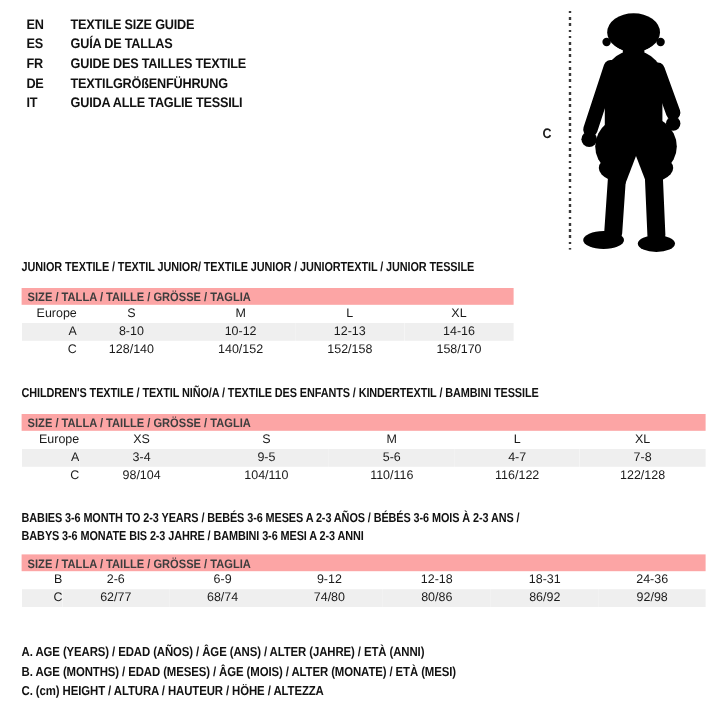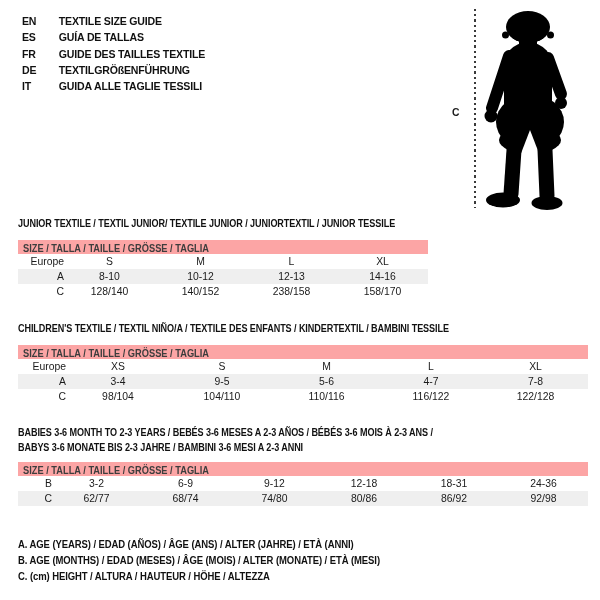--- a/index.html
+++ b/index.html
@@ -203,21 +203,21 @@
         <td class="lbl">A</td>
         <td>8-10</td>
         <td>10-12</td>
         <td>12-13</td>
         <td>14-16</td>
       </tr>
       <tr>
         <td class="lbl">C</td>
         <td>128/140</td>
         <td>140/152</td>
-        <td>238/158</td>
+        <td>152/158</td>
         <td>158/170</td>
       </tr>
     </tbody>
   </table>
 
   <div class="sec-title" style="left:18px; top:322px;">CHILDREN'S TEXTILE / TEXTIL NIÑO/A / TEXTILE DES ENFANTS / KINDERTEXTIL / BAMBINI TESSILE</div>
   <div class="size-bar" style="left:18px; top:345px; width:570px;">
     <span class="cond">SIZE / TALLA / TAILLE / GRÖSSE / TAGLIA</span>
   </div>
   <table class="size-table" style="left:18px; top:359px; width:570px;">
@@ -268,21 +268,21 @@
         <col style="width:89px">
         <col style="width:89px">
         <col style="width:89px">
         <col style="width:90px">
         <col style="width:90px">
         <col style="width:89px">
       </colgroup>
     <tbody>
       <tr>
         <td class="lbl">B</td>
-        <td>3-2</td>
+        <td>2-6</td>
         <td>6-9</td>
         <td>9-12</td>
         <td>12-18</td>
         <td>18-31</td>
         <td>24-36</td>
       </tr>
       <tr class="shaded">
         <td class="lbl">C</td>
         <td>62/77</td>
         <td>68/74</td>

